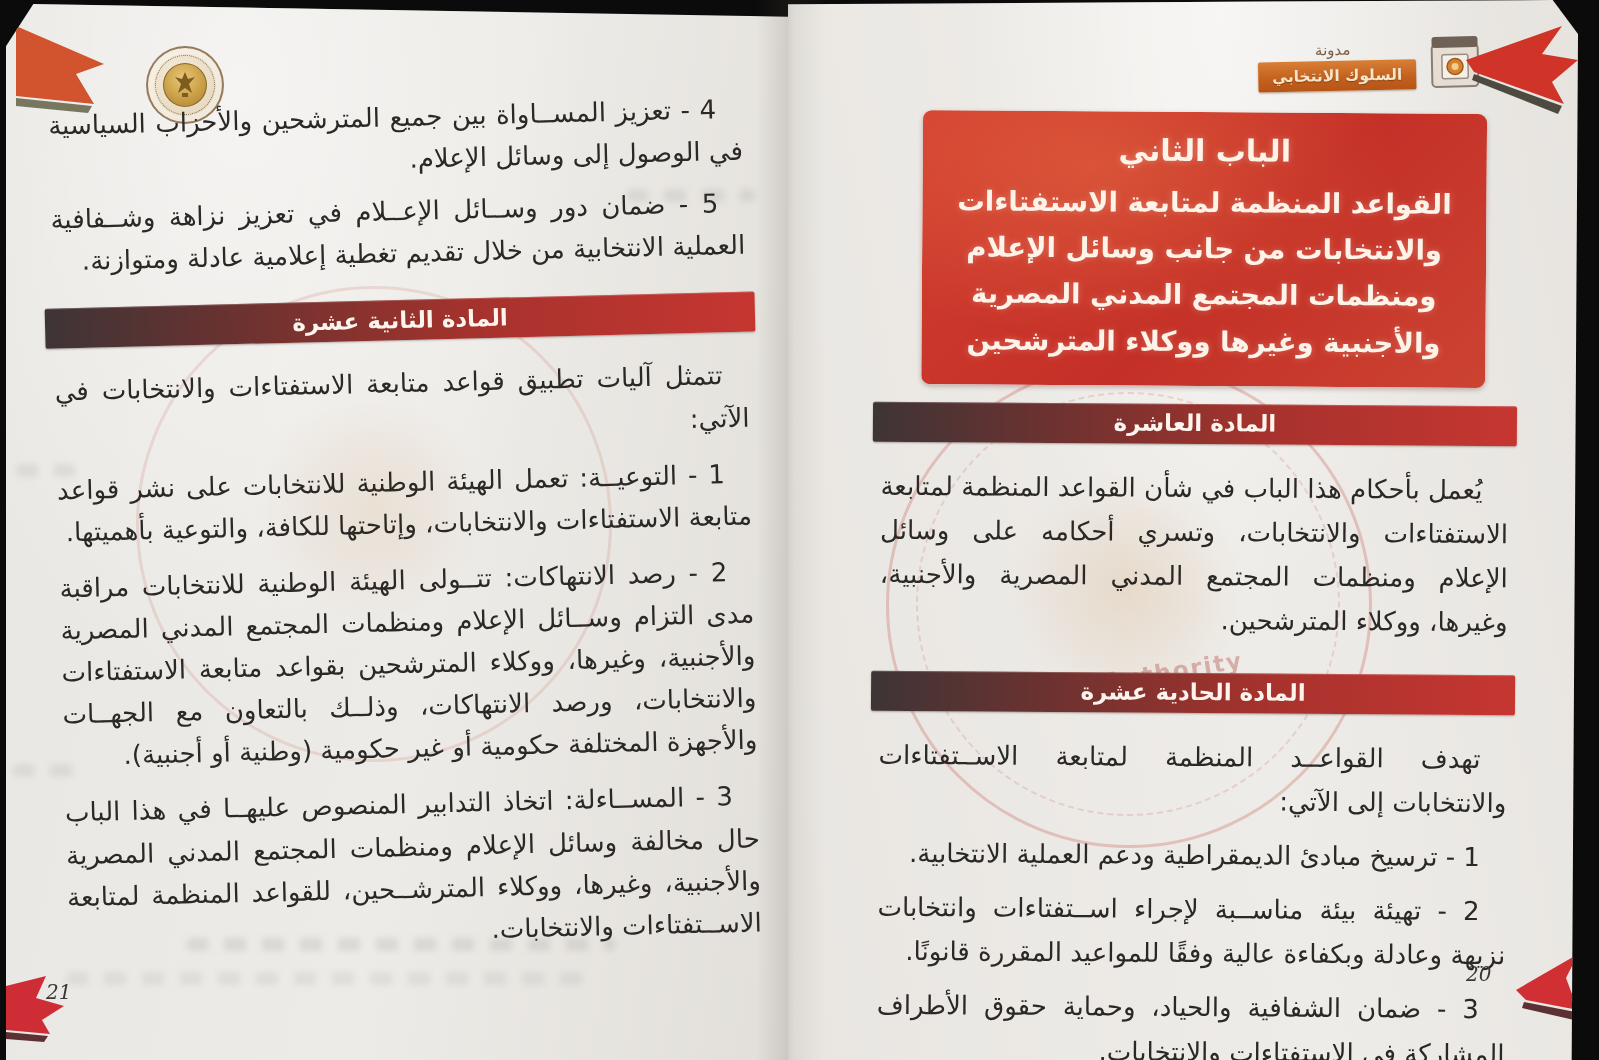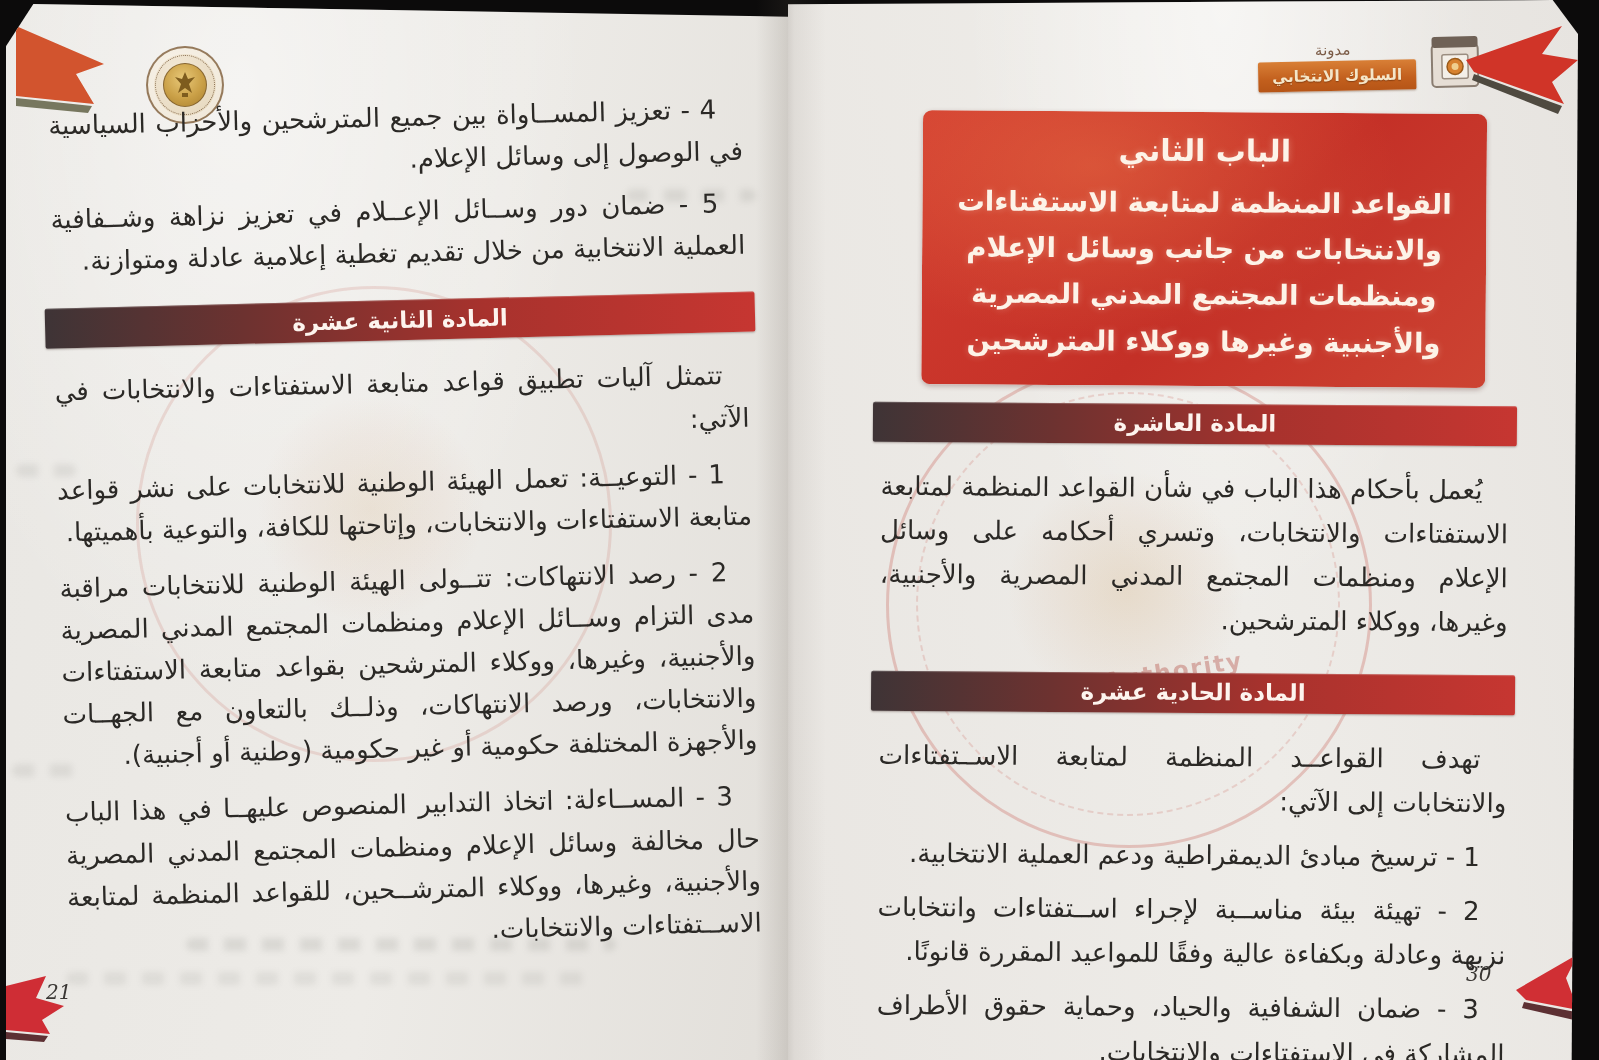--- a/index.html
+++ b/index.html
@@ -227,17 +227,17 @@
       <p class="para">تهدف القواعــد المنظمة لمتابعة الاســتفتاءات والانتخابات إلى الآتي:</p>
       <p class="para gap-sm">1 - ترسيخ مبادئ الديمقراطية ودعم العملية الانتخابية.</p>
       <p class="para gap-sm">2 - تهيئة بيئة مناســبة لإجراء اســتفتاءات وانتخابات نزيهة وعادلة وبكفاءة عالية وفقًا للمواعيد المقررة قانونًا.</p>
       <p class="para gap-sm">3 - ضمان الشفافية والحياد، وحماية حقوق الأطراف المشاركة في الاستفتاءات والانتخابات.</p>
     </div>
 
     <svg class="corner" style="left:728px;top:952px;" width="62" height="76" viewBox="0 0 62 76">
       <polygon points="0,38 62,2 50,26 62,58 10,48" fill="#d02f34"></polygon>
       <polygon points="8,50 60,60 58,68 6,56" fill="#5d3033"></polygon>
     </svg>
-    <div class="page-num" style="left:678px;top:962px;">30</div>
+    <div class="page-num" style="left:678px;top:962px;">20</div>
   </div>
 
   <div class="spine-shadow"></div>
 </div>
 
 </body></html>

